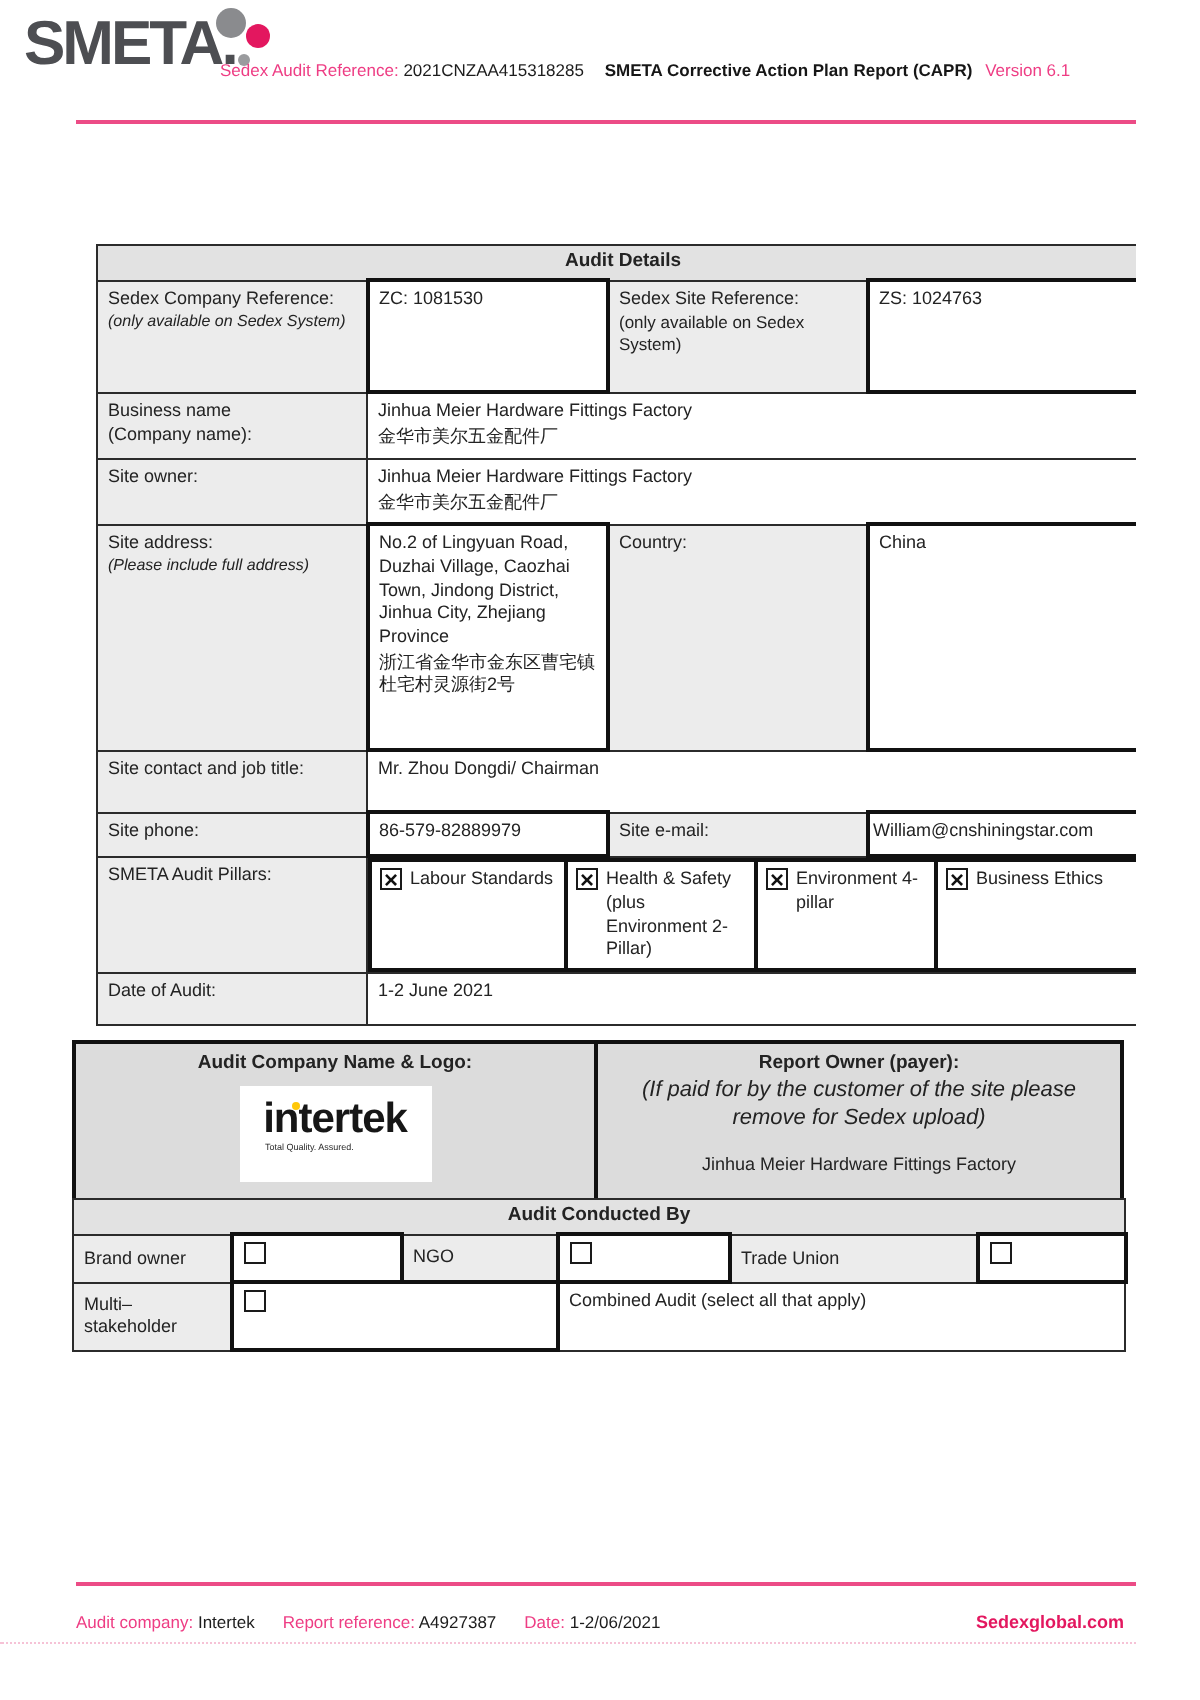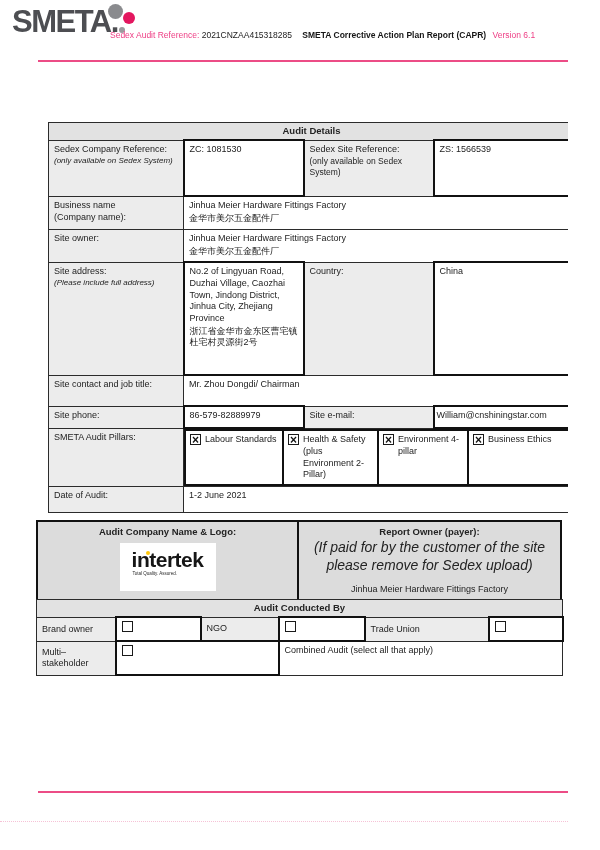--- a/index.html
+++ b/index.html
@@ -44,21 +44,21 @@
   
   .company-row { position:absolute; left:36px; top:520px; width:526px; height:84px; display:flex; }
   .company-cell { background:#dcdcdc; border:2px solid #111; width:263px; text-align:center; padding:4px 8px; font-size:9px; }
   .company-cell.left { border-right-width:2px; }
   .company-cell.right { border-left-width:0; }
   .cell-title { font-weight:bold; font-size:9.5px; }
   .itk-logo { position:relative; width:96px; height:48px; background:#fff; margin:6px auto 0; padding-top:6px; }
   .itk-word { font-size:21px; font-weight:bold; color:#161616; letter-spacing:-0.5px; line-height:1; }
   .itk-dot { position:absolute; left:26px; top:8px; width:4px; height:4px; border-radius:50%; background:#ffc709; }
   .itk-tag { font-size:4.5px; color:#2a2a2a; text-align:left; padding-left:13px; margin-top:1px; }
-  .owner-note { font-style:italic; font-size:14px; margin-top:1px; line-height:1.3; }
+  .owner-note { font-style:italic; font-size:11px; margin-top:1px; line-height:1.3; }
   .owner-value { margin-top:10px; font-size:9px; }
 
   
   .conducted { position:absolute; left:36px; top:599px; width:526px; }
   .conducted td.lbl { vertical-align:middle; }
   .conducted td.val { vertical-align:top; }
 
   
   .footer { position:absolute; left:38px; top:800px; width:554px; display:flex; align-items:center; font-size:8.5px; }
   .footer .pair { margin-right:14px; white-space:nowrap; }
@@ -100,21 +100,21 @@
     <tr style="height:56px">
       <td class="lbl">
         <div>Sedex Company Reference:</div>
         <div class="note-i">(only available on Sedex System)</div>
       </td>
       <td class="val">ZC: 1081530</td>
       <td class="lbl">
         <div>Sedex Site Reference:</div>
         <div class="note-r">(only available on Sedex System)</div>
       </td>
-      <td class="val">ZS: 1566539</td>
+      <td class="val">ZS: 1024763</td>
     </tr>
     <tr style="height:33px">
       <td class="lbl prewrap">Business name
 (Company name):</td>
       <td colspan="3">
         <div>Jinhua Meier Hardware Fittings Factory</div>
         <div class="cn">金华市美尔五金配件厂</div>
       </td>
     </tr>
     <tr style="height:33px">
@@ -215,15 +215,31 @@
     </tr>
     <tr style="height:34px">
       <td class="lbl">Multi–stakeholder</td>
       <td class="val" colspan="2"><span class="cb"></span></td>
       <td colspan="3">Combined Audit (select all that apply)</td>
     </tr>
   </tbody>
     </table>
 
   <div class="rule rule-bottom"></div>
+  <div class="footer">
+    <span class="pair">
+      <span class="pink-txt">Audit company:</span>
+      <span class="dark">Intertek</span>
+    </span>
+    <span class="pair">
+      <span class="pink-txt">Report reference:</span>
+      <span class="dark">A4927387</span>
+    </span>
+    <span class="pair">
+      <span class="pink-txt">Date:</span>
+      <span class="dark">1-2/06/2021</span>
+    </span>
+    <span class="site-link">Sedexglobal.com</span>
+    <span class="page-circle">2</span>
+  </div>
   <div class="dotted-line"></div>
 
 </div>
 
 </body></html>

